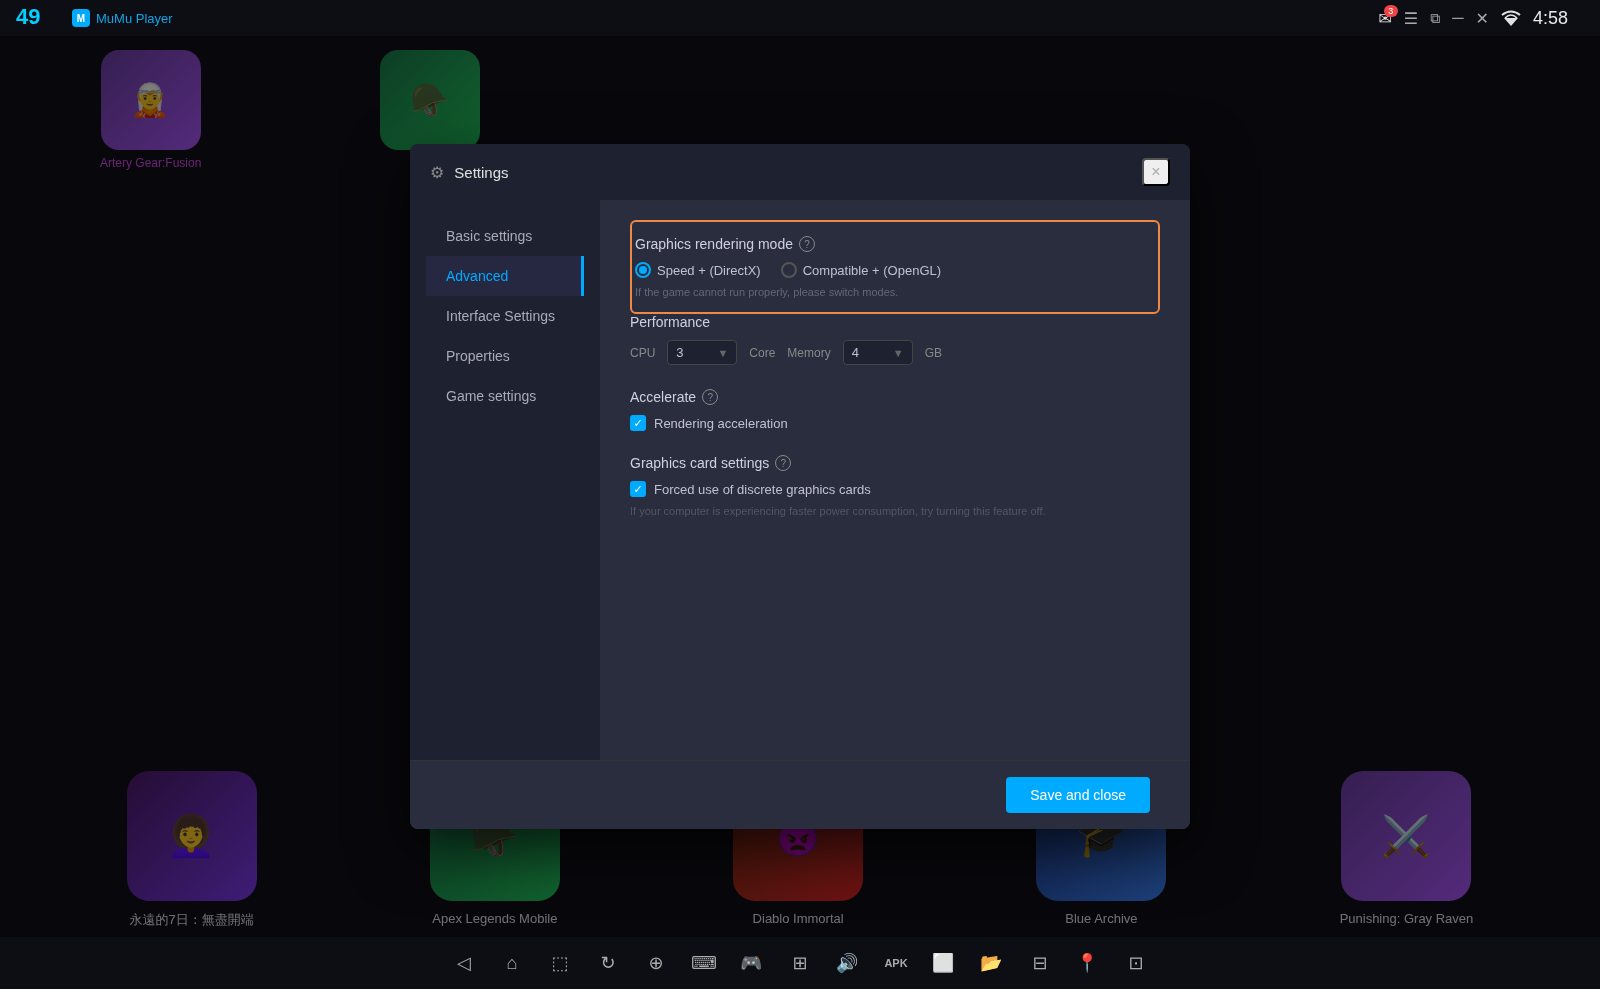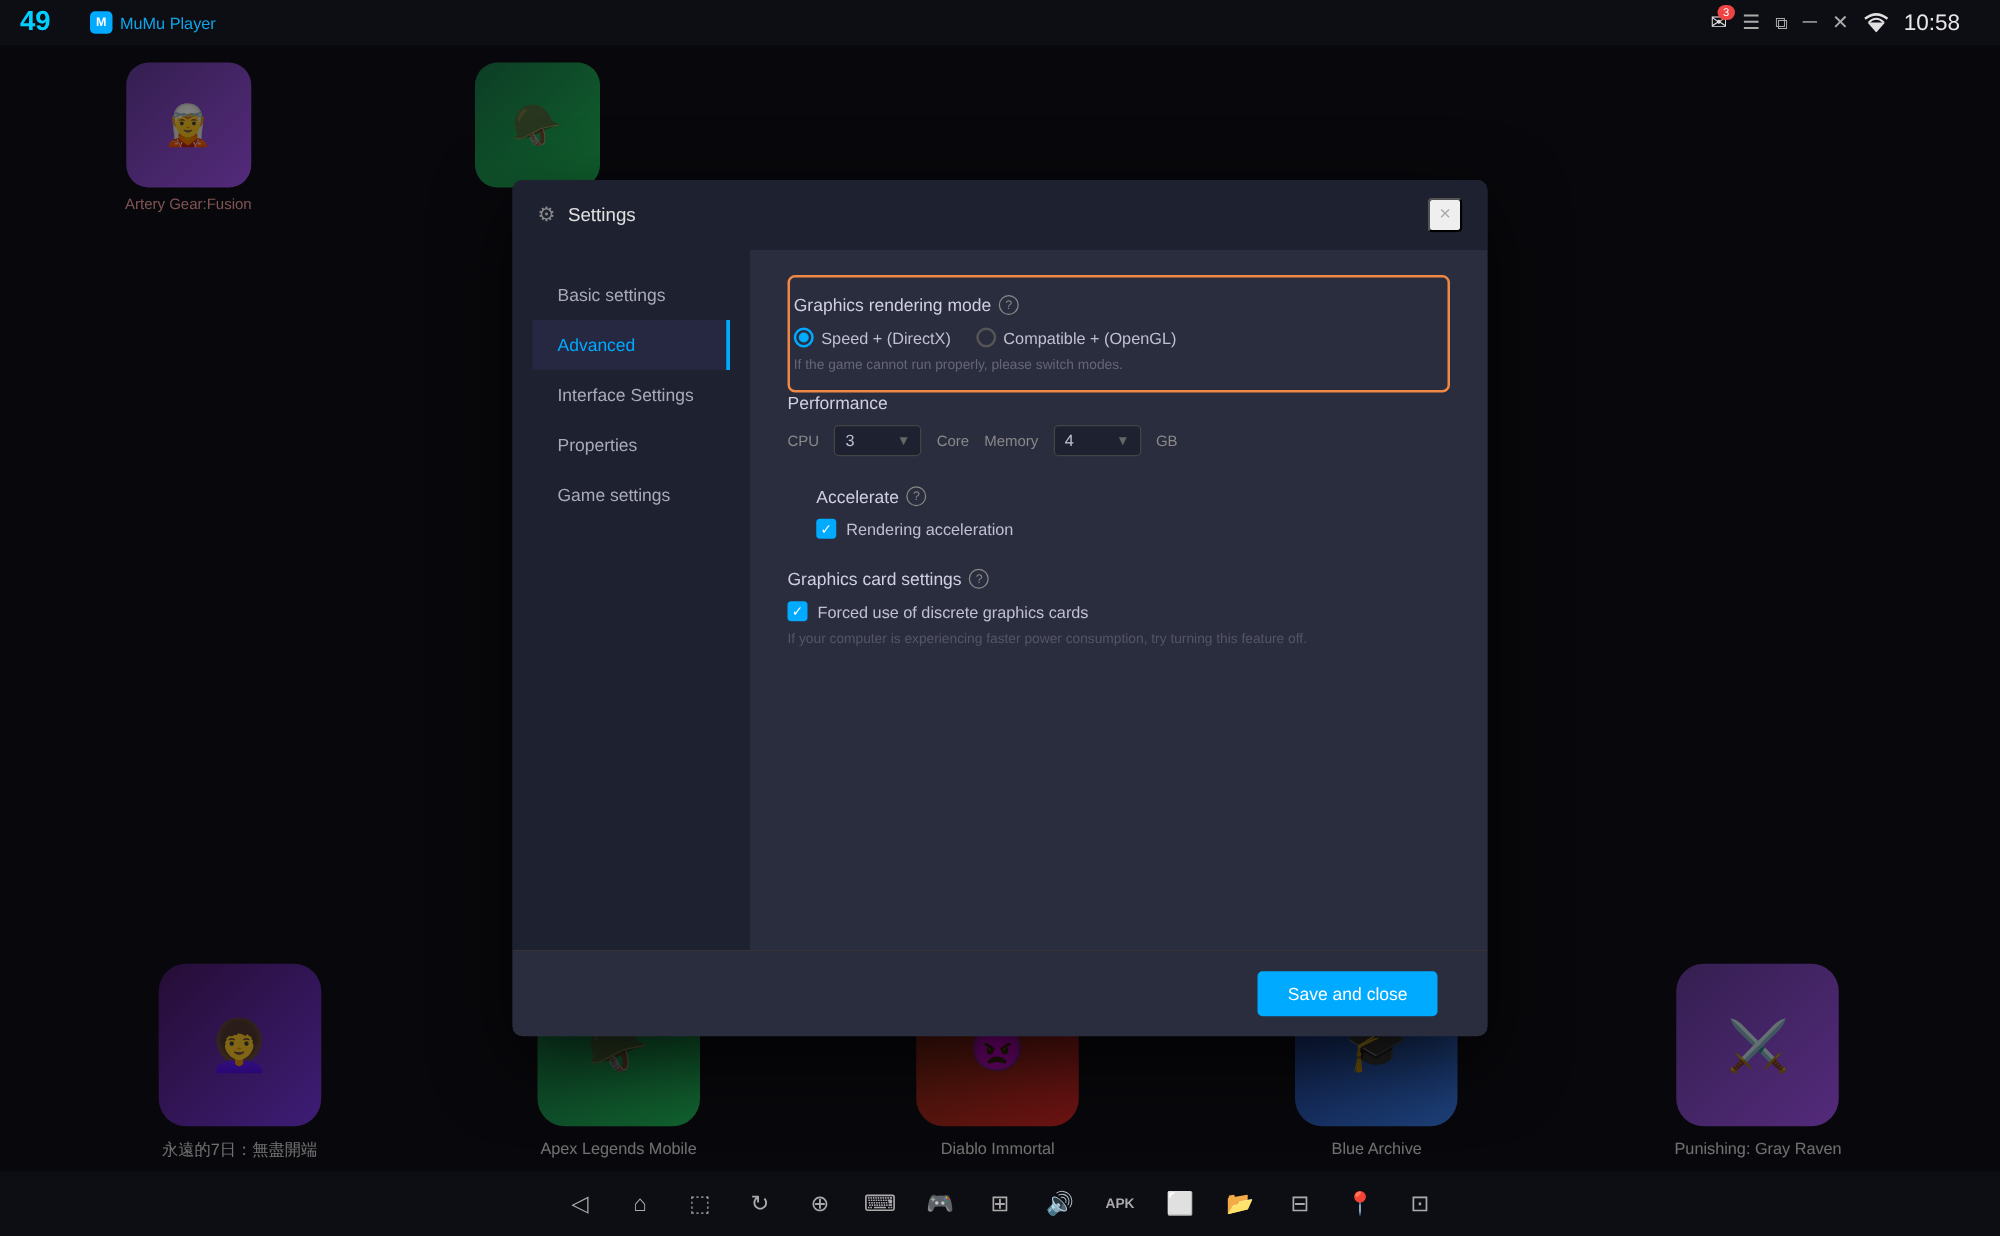--- a/index.html
+++ b/index.html
@@ -151,21 +151,21 @@
       width: 100px;
       height: 100px;
       border-radius: 18px;
       overflow: hidden;
       display: flex;
       align-items: center;
       justify-content: center;
       font-size: 32px;
     }
     .top-game-label {
-      color: #fca5a5;
+      color: #d946ef;
       font-size: 12px;
       text-align: right;
     }
 
     
     .modal-overlay {
       position: absolute;
       top: 36px; left: 0; right: 0; bottom: 52px;
       background: rgba(0,0,0,0.5);
       z-index: 200;
@@ -351,21 +351,20 @@
     }
     .select-chevron {
       margin-left: auto;
       color: #666;
       font-size: 11px;
     }
 
     
     .accel-section {
       margin-bottom: 24px;
-      margin-left: 23px;
     }
     .checkbox-row {
       display: flex;
       align-items: center;
       gap: 8px;
       margin-top: 10px;
     }
     .checkbox-box {
       width: 16px;
       height: 16px;
@@ -441,21 +440,21 @@
       <span style="font-size:16px; color:#aaa;">☰</span>
       <span style="font-size:14px; color:#aaa;">⧉</span>
       <span style="font-size:16px; color:#aaa;">─</span>
       <span style="font-size:16px; color:#aaa;">✕</span>
 
       <svg class="wifi-svg" viewBox="0 0 20 16" fill="none" xmlns="http://www.w3.org/2000/svg">
         <polygon points="10,16 3,8 17,8" fill="#e0e0e0"></polygon>
         <path d="M1 5 Q10 -2 19 5" stroke="#e0e0e0" stroke-width="2" fill="none"></path>
         <path d="M4 8 Q10 2 16 8" stroke="#e0e0e0" stroke-width="1.5" fill="none"></path>
       </svg>
-      <span class="topbar-time">10:58</span>
+      <span class="topbar-time">4:58</span>
     </div>
   </div>
 
   <div class="top-game-icons">
     <div class="top-game-item">
       <div class="top-game-thumb" style="background: linear-gradient(135deg, #6a3ea1, #a855f7);">
         <span style="font-size:32px;">🧝</span>
       </div>
       <span class="top-game-label">Artery Gear:Fusion</span>
     </div>

